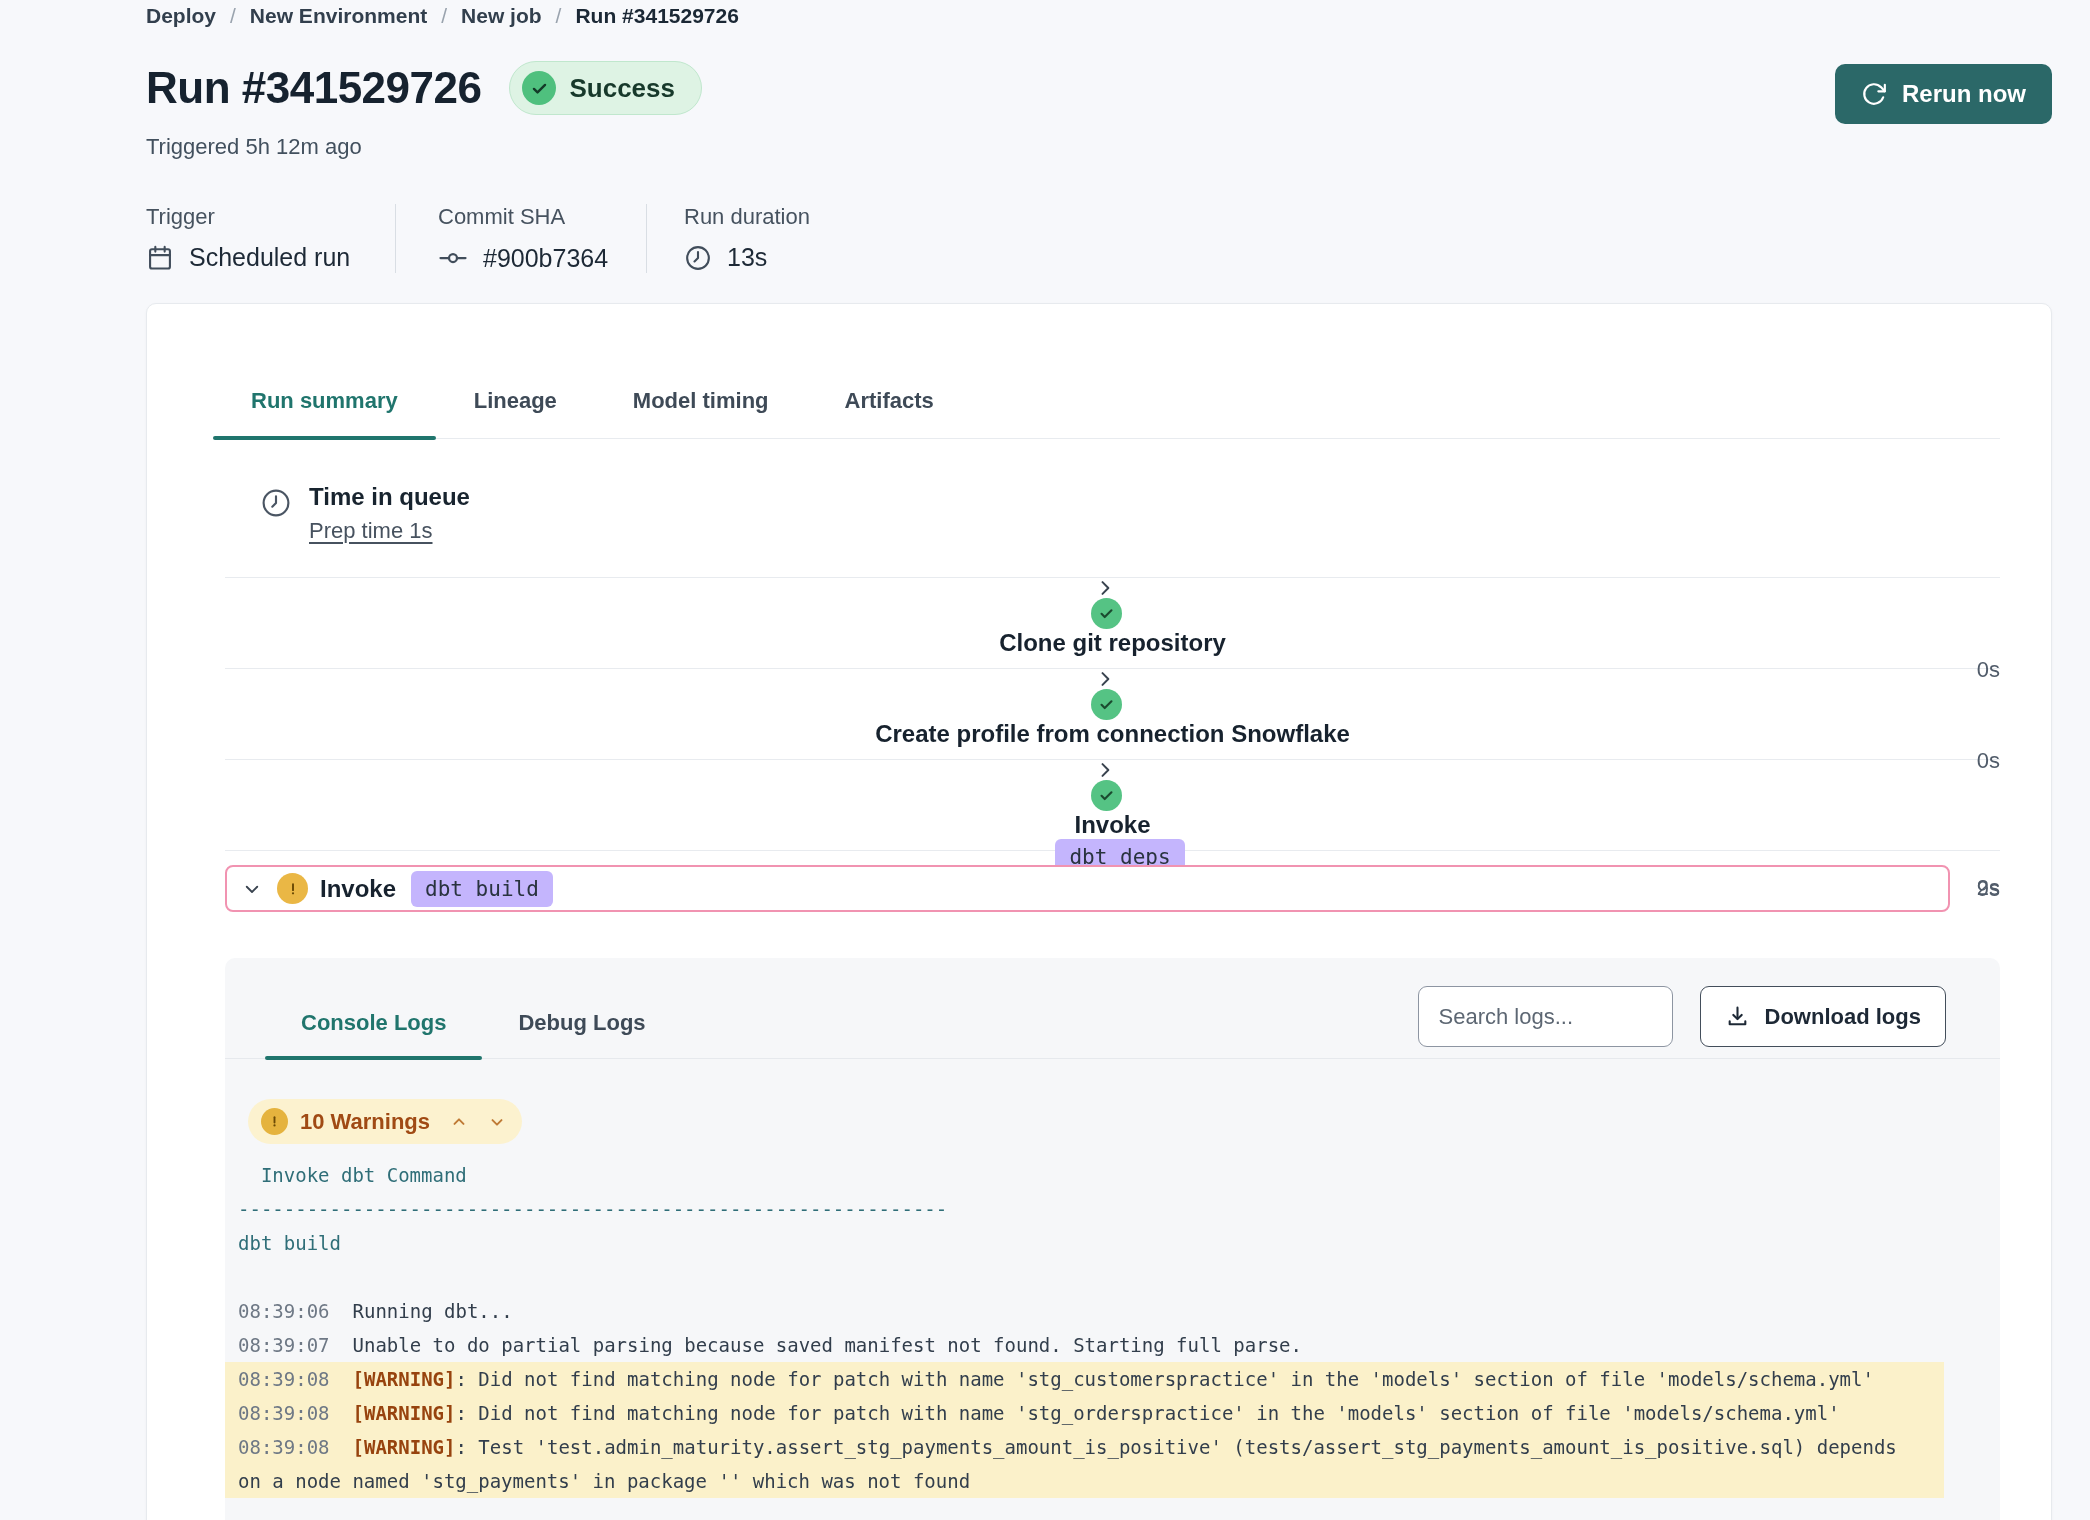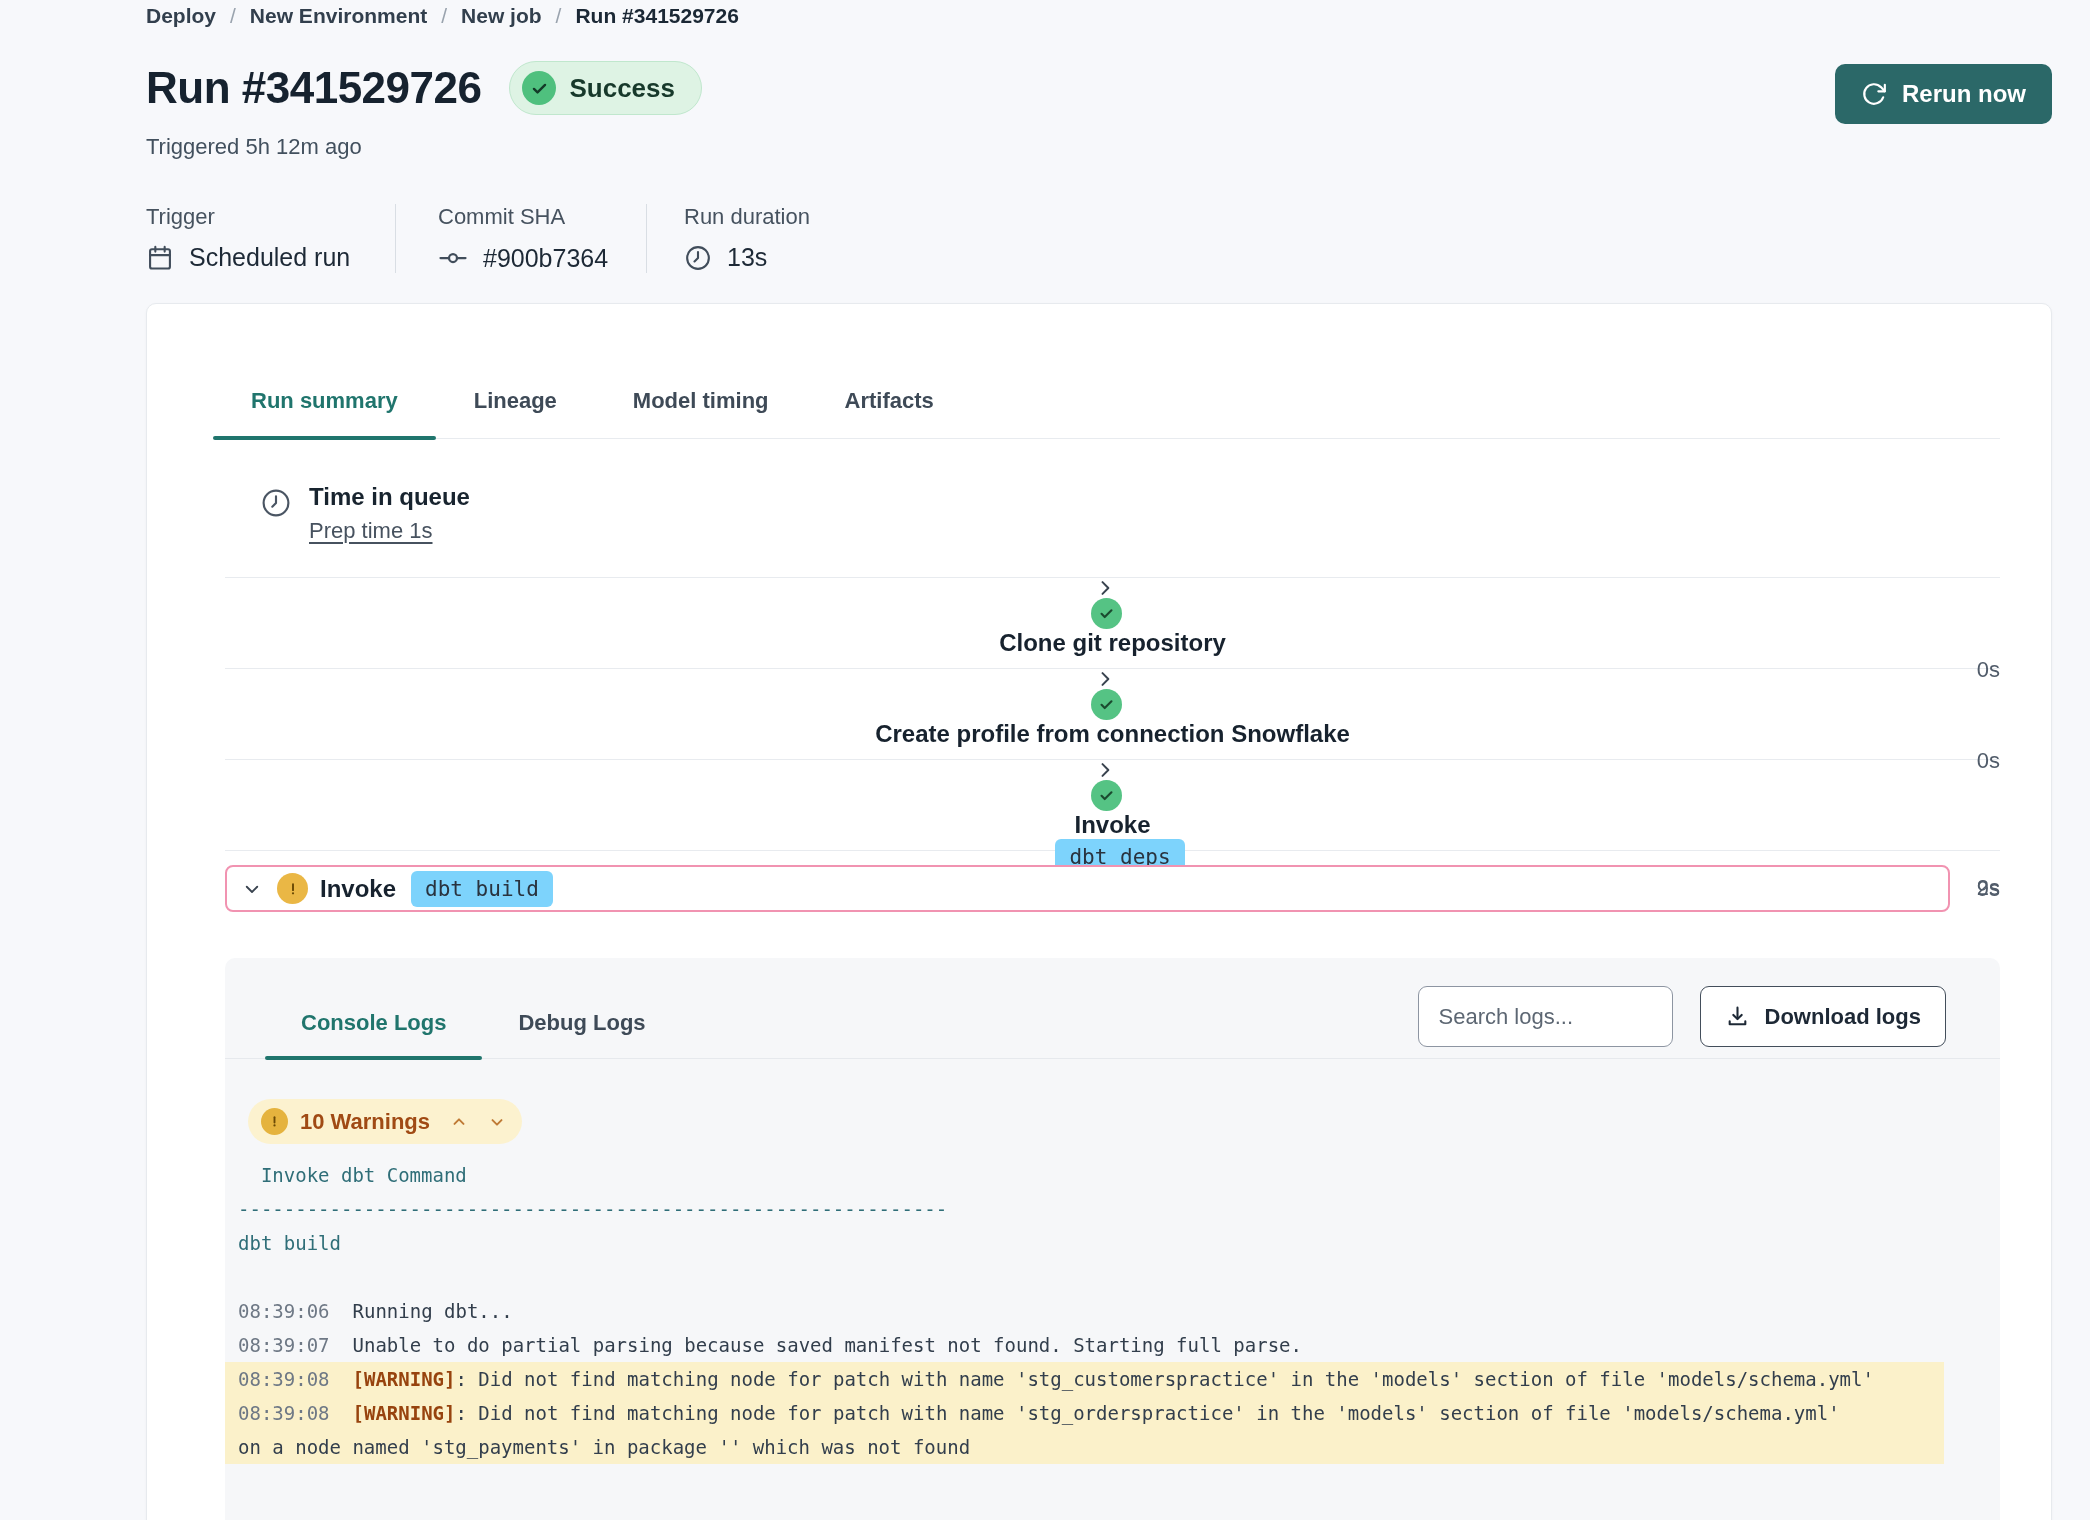--- a/index.html
+++ b/index.html
@@ -95,21 +95,21 @@
     color: #1b4a2f; margin-right: 12px; flex: none;
   }
   .warn-circle {
     width: 31px; height: 31px; border-radius: 50%; background: #eab745;
     display: flex; align-items: center; justify-content: center;
     color: #6b4a05; margin-right: 12px; flex: none;
   }
   .step-title { font-size: 24px; font-weight: 700; color: #17222e; }
   .chip {
     font-family: "DejaVu Sans Mono", monospace; font-size: 21px;
-    background: #7dd3fc; color: #29333f; border-radius: 6px;
+    background: #c4b5fd; color: #29333f; border-radius: 6px;
     padding: 6px 14px; margin-left: 15px;
   }
   .dur { margin-left: auto; font-size: 22px; color: #515c6a; }
 
   .step-expanded { display: flex; align-items: center; padding-top: 14px; }
   .warn-box {
     flex: 1; display: flex; align-items: center; height: 47px;
     border: 2px solid #f193b1; border-radius: 8px; padding-left: 16px;
     margin-right: 27px; background: #ffffff; cursor: pointer;
   }
@@ -386,20 +386,21 @@
       <div class="log-lines">
         <div class="log-line teal">  Invoke dbt Command</div>
         <div class="log-line teal">--------------------------------------------------------------</div>
         <div class="log-line teal">dbt build</div>
         <div class="log-line blank"></div>
         <div class="log-line"><span class="log-time">08:39:06</span><span>Running dbt...</span></div>
         <div class="log-line"><span class="log-time">08:39:07</span><span>Unable to do partial parsing because saved manifest not found. Starting full parse.</span></div>
         <div class="warn-block">
           <div class="log-line"><span class="log-time">08:39:08</span><span class="warn-label">[WARNING]</span><span>: Did not find matching node for patch with name 'stg_customerspractice' in the 'models' section of file 'models/schema.yml'</span></div>
           <div class="log-line"><span class="log-time">08:39:08</span><span class="warn-label">[WARNING]</span><span>: Did not find matching node for patch with name 'stg_orderspractice' in the 'models' section of file 'models/schema.yml'</span></div>
+          <div class="log-line"><span class="log-time">08:39:08</span><span class="warn-label">[WARNING]</span><span>: Test 'test.admin_maturity.assert_stg_payments_amount_is_positive' (tests/assert_stg_payments_amount_is_positive.sql) depends</span></div>
           <div class="log-line"><span>on a node named 'stg_payments' in package '' which was not found</span></div>
         </div>
       </div>
 
     </div>
 
   </div>
 </div>
 
 </body></html>

